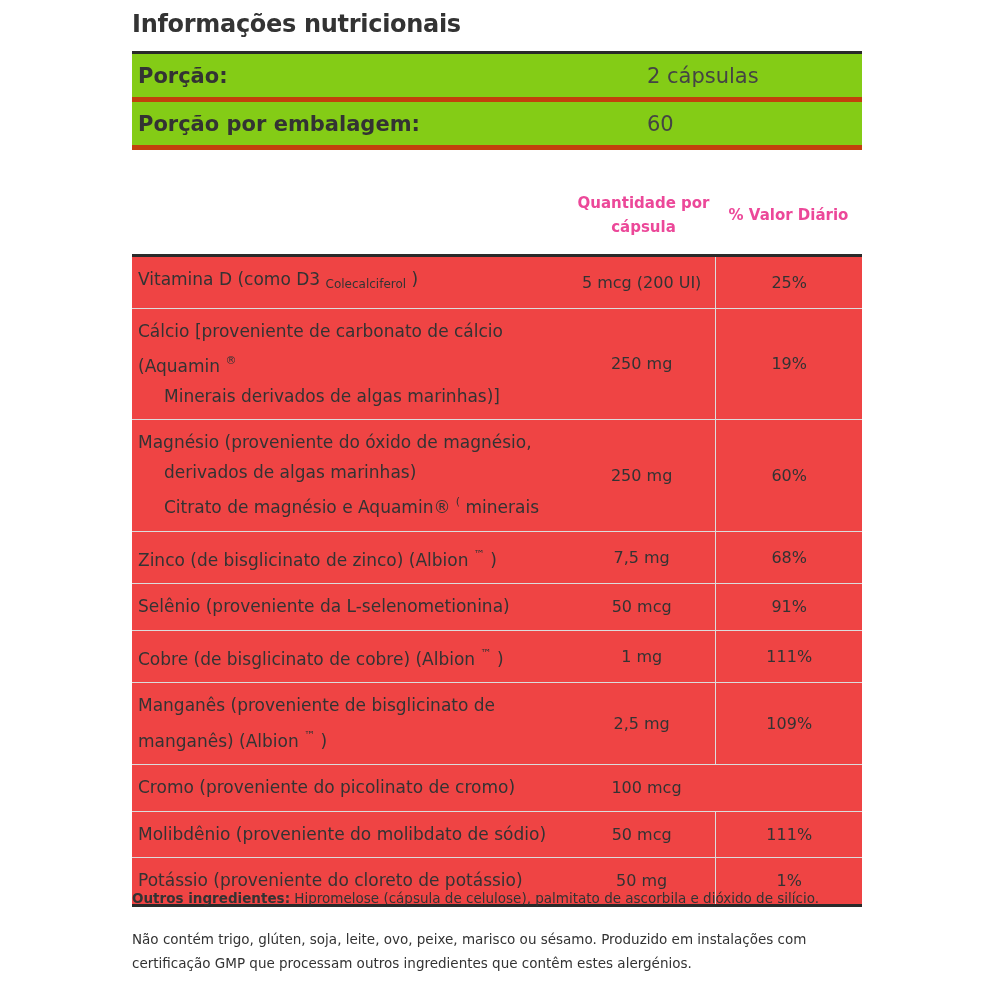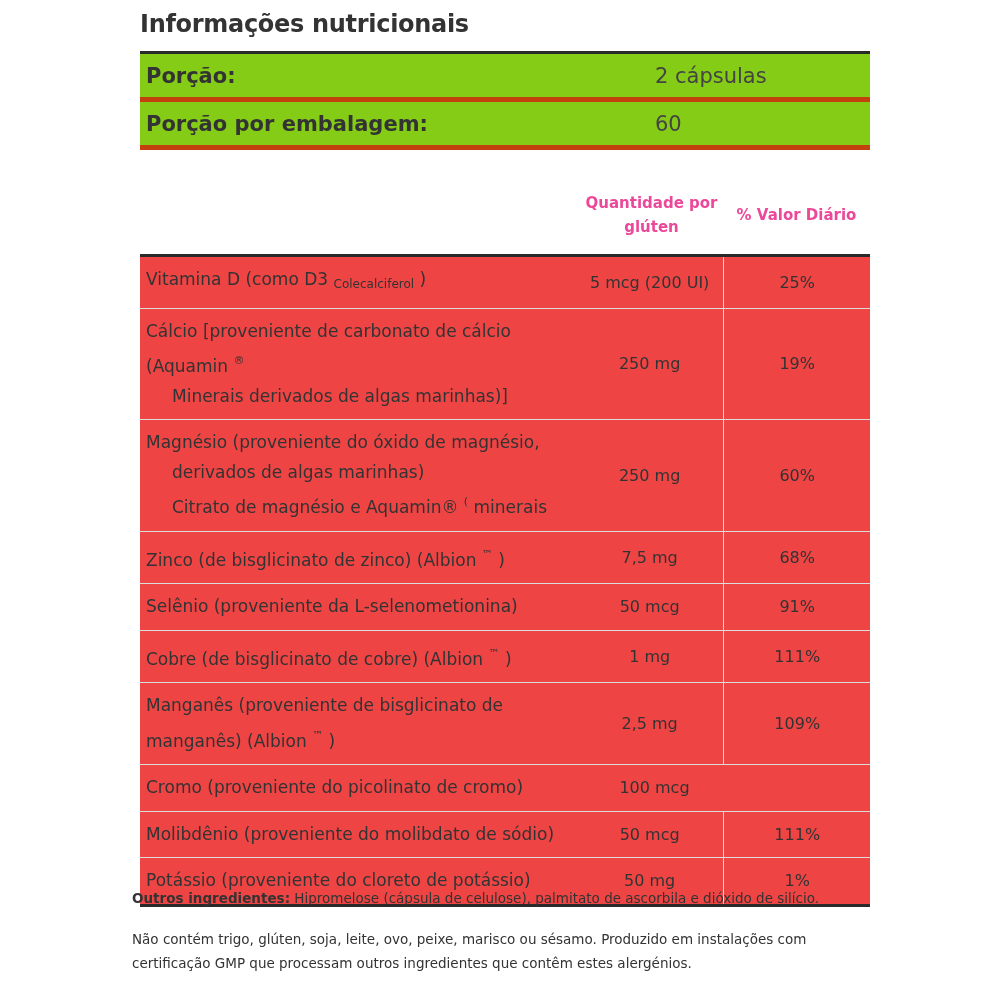--- a/index.html
+++ b/index.html
@@ -1,17 +1,17 @@
 <!DOCTYPE html>
 <html><head>
 <meta charset="utf-8">
 <style>
   html, body { margin: 0; padding: 0; background: #ffffff; }
   body { width: 1000px; height: 1000px; position: relative; font-family: "DejaVu Sans", sans-serif; color: #333; overflow: hidden; }
-  .wrap { position: absolute; left: 140px; top: 0; width: 730px; }
+  .wrap { position: absolute; left: 132px; top: 0; width: 730px; }
   h1 { margin: 0; padding-top: 9px; height: 42px; font-size: 24px; font-weight: bold; color: #333; letter-spacing: -0.3px; line-height: 30px; }
   .serving { border-top: 3px solid #2a2a2a; margin-top: 0; }
   .serving-row { display: flex; background: #84cc16; border-bottom: 5px solid #c2410c; height: 43px; align-items: center; font-size: 21px; }
   .serving-row .lbl { width: 509px; padding-left: 6px; font-weight: bold; color: #333; }
   .serving-row .val { color: #444; }
   .nut-head { display: flex; margin-top: 32px; height: 66px; align-items: center; font-size: 15px; font-weight: bold; color: #ec4899; }
   .nut-head .h-name { width: 440px; }
   .nut-head .h-qty { width: 143px; text-align: center; line-height: 24px; }
   .nut-head .h-dv { width: 147px; text-align: center; }
   .nut { border-top: 3px solid #2a2a2a; border-bottom: 3px solid #2a2a2a; margin-top: 6px; }
@@ -42,21 +42,21 @@
     <div class="serving-row">
       <span class="lbl">Porção por embalagem:</span>
       <span class="val">60</span>
     </div>
   </div>
 
   <div class="nut-head">
     <span class="h-name"></span>
     <span class="h-qty">
       <span>Quantidade por</span><br>
-      <span>glúten</span>
+      <span>cápsula</span>
     </span>
     <span class="h-dv">% Valor Diário</span>
   </div>
 
   <div class="nut">
 
     <div class="row">
       <div class="name"><span>Vitamina D (como D3 </span><span class="sub">Colecalciferol</span><span> )</span></div>
       <div class="qty">5 mcg (200 UI)</div>
       <div class="dv">25%</div>

